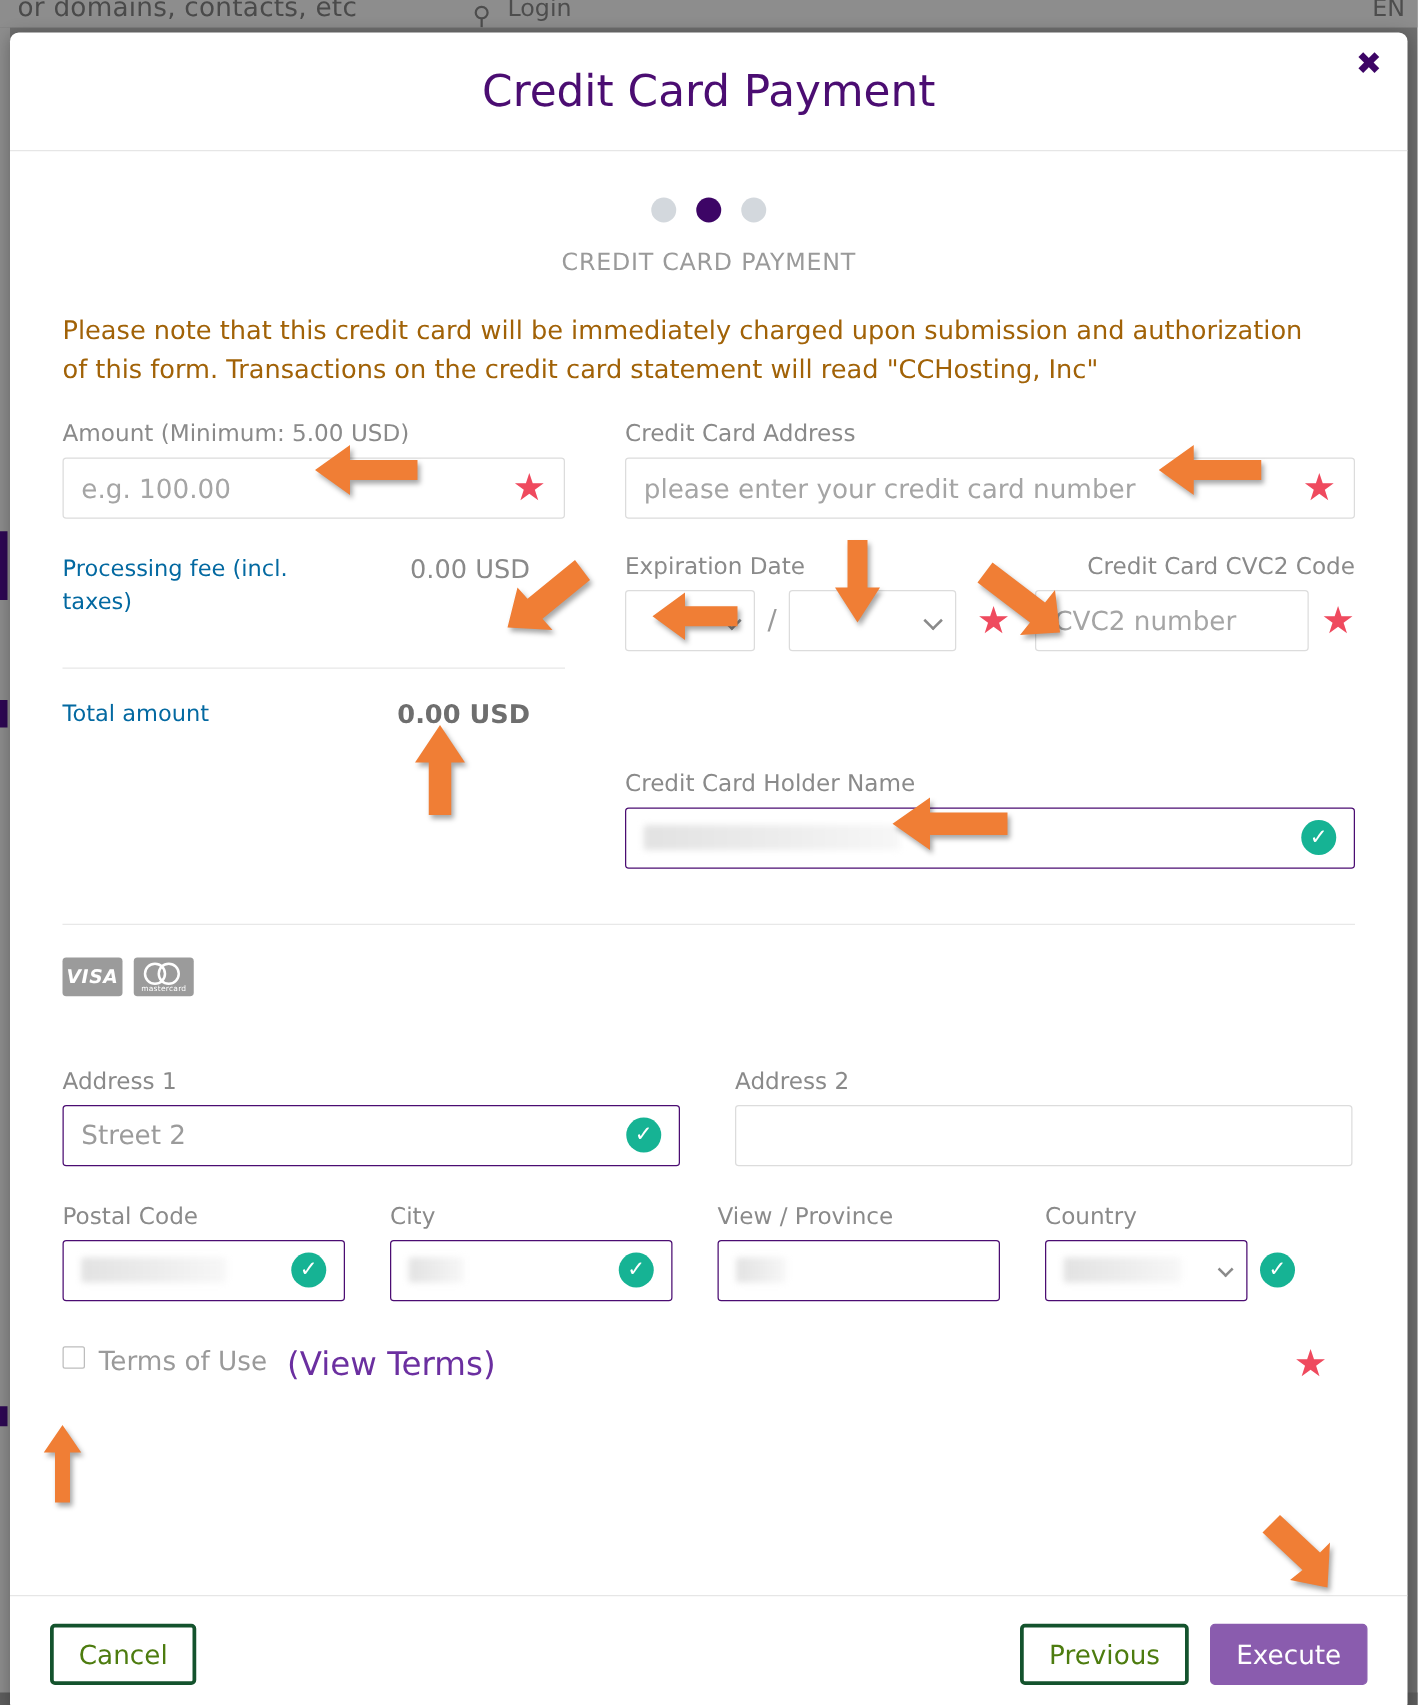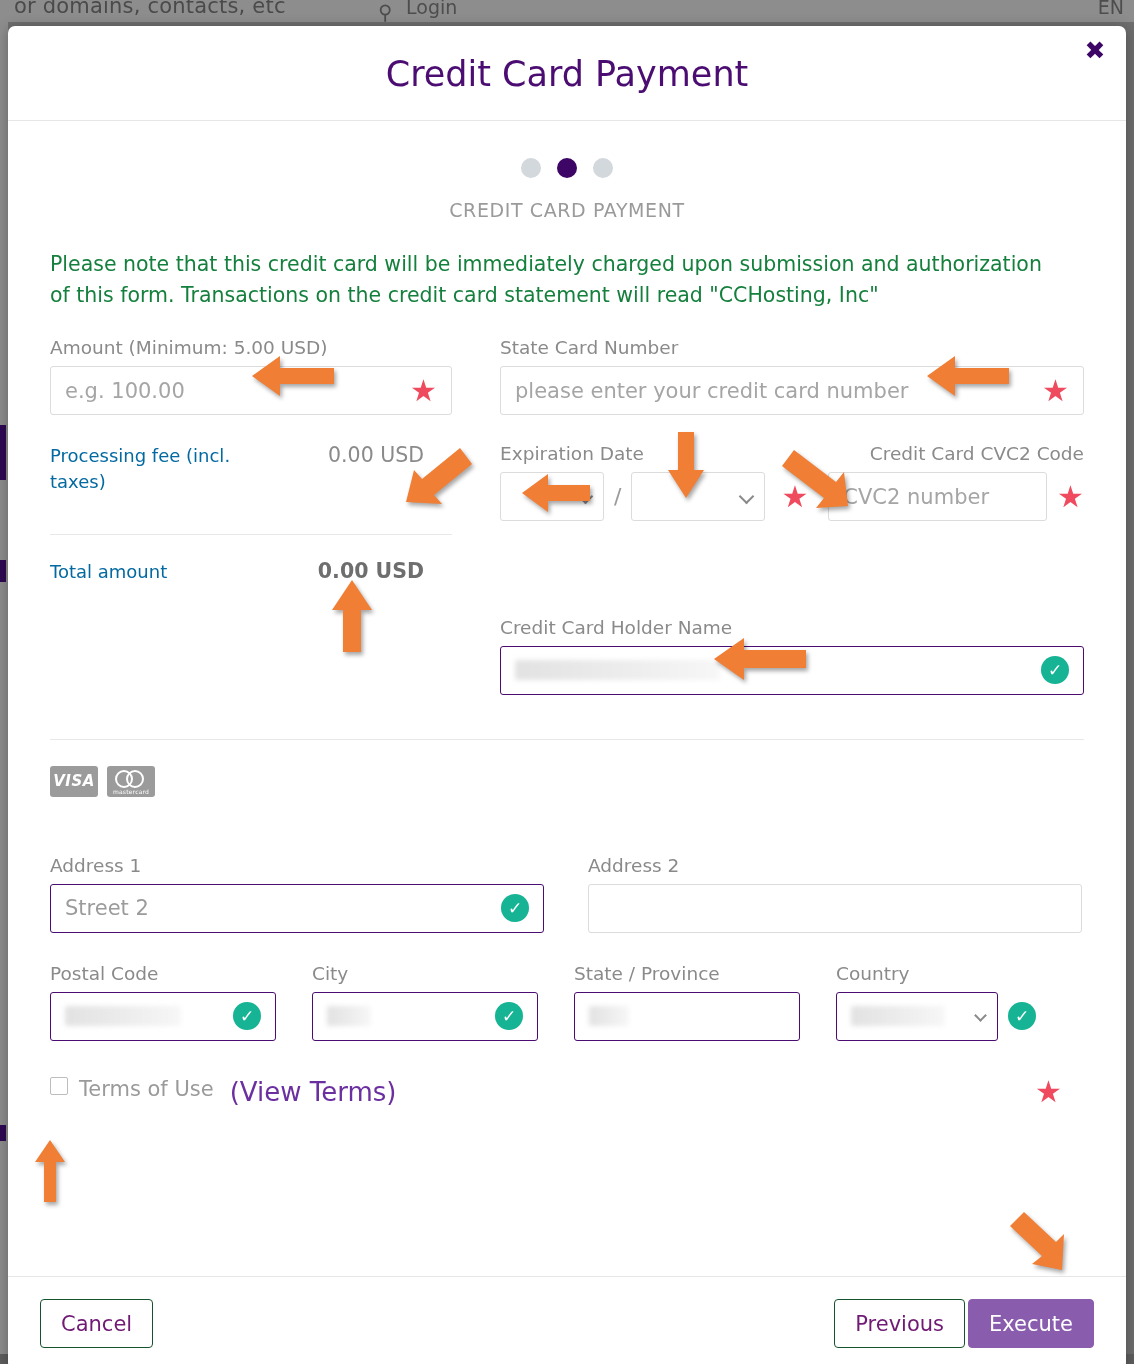--- a/index.html
+++ b/index.html
@@ -117,21 +117,21 @@
     margin-top: 21px;
     font-size: 19px;
     letter-spacing: .6px;
     color: #9a9a9a;
   }
 
   .notice {
     margin-top: 28px;
     font-size: 20.5px;
     line-height: 1.52;
-    color: #15803d;
+    color: #a16207;
     max-width: 1010px;
   }
 
   
   .row { position: relative; }
   .fld-label {
     font-size: 18.5px;
     color: #8a8a8a;
     margin-bottom: 8px;
     white-space: nowrap;
@@ -257,21 +257,21 @@
     border-radius: 4px;
     font-size: 21px;
     display: inline-flex;
     align-items: center;
     justify-content: center;
     padding: 0 20px;
     cursor: pointer;
     font-family: inherit;
   }
   .btn-plain {
-    background: #fff; border: 1px solid #14532d; color: #701a75;
+    background: #fff; border: 3px solid #14532d; color: #4d7c0f;
   }
   .btn-primary {
     background: #8a5cae; border: 1px solid #8a5cae; color: #fff;
     min-width: 122px;
   }
   .spacer { flex: 1; }
 
   
   .arrow {
     position: absolute;
@@ -318,21 +318,21 @@
     <div class="row" style="margin-top:26px; display:flex; gap:48px;">
       <div style="width:402px;">
         <div class="fld-label">Amount (Minimum: 5.00 USD)</div>
         <div class="input">
           <span class="ph">e.g. 100.00</span>
           <span style="flex:1"></span>
           <span class="star">★</span>
         </div>
       </div>
       <div style="width:584px;">
-        <div class="fld-label">State Card Number</div>
+        <div class="fld-label">Credit Card Address</div>
         <div class="input">
           <span class="ph">please enter your credit card number</span>
           <span style="flex:1"></span>
           <span class="star">★</span>
         </div>
       </div>
     </div>
 
     <div class="row" style="margin-top:28px; display:flex; gap:48px;">
       <div style="width:402px;">
@@ -425,21 +425,21 @@
       </div>
       <div style="width:226px;">
         <div class="fld-label">City</div>
         <div class="input valid">
           <span class="blurred" style="width:44px;"></span>
           <span style="flex:1"></span>
           <span class="check">✓</span>
         </div>
       </div>
       <div style="width:226px;">
-        <div class="fld-label">State / Province</div>
+        <div class="fld-label">View / Province</div>
         <div class="input valid">
           <span class="blurred" style="width:40px;"></span>
         </div>
       </div>
       <div style="width:226px;">
         <div class="fld-label">Country</div>
         <div style="display:flex; align-items:center; gap:10px;">
           <span class="input valid" style="width:162px; position:relative;">
             <span class="blurred" style="width:94px;"></span>
             <span style="position:absolute; right:12px; top:18px; width:9px; height:9px; border-right:2px solid #8a8a8a; border-bottom:2px solid #8a8a8a; transform:rotate(45deg);"></span>
@@ -455,21 +455,21 @@
       <span class="terms-link">(View Terms)</span>
       <span style="flex:1"></span>
       <span class="star" style="margin-right:22px;">★</span>
     </div>
 
   </div>
 
   <div class="modal-footer">
     <button class="btn btn-plain">Cancel</button>
     <span class="spacer"></span>
-    <button class="btn btn-plain" style="margin-right:3px;">Previous</button>
+    <button class="btn btn-plain" style="margin-right:17px;">Previous</button>
     <button class="btn btn-primary">Execute</button>
   </div>
 </div>
 
 <div class="overlay">
 
   <svg class="arrow" style="left:250px; top:352px;" width="86" height="48" viewBox="0 0 86 48">
     <path d="M2 24 L30 4 L30 16 L84 16 L84 32 L30 32 L30 44 Z" fill="#F07E35"></path>
   </svg>
 

